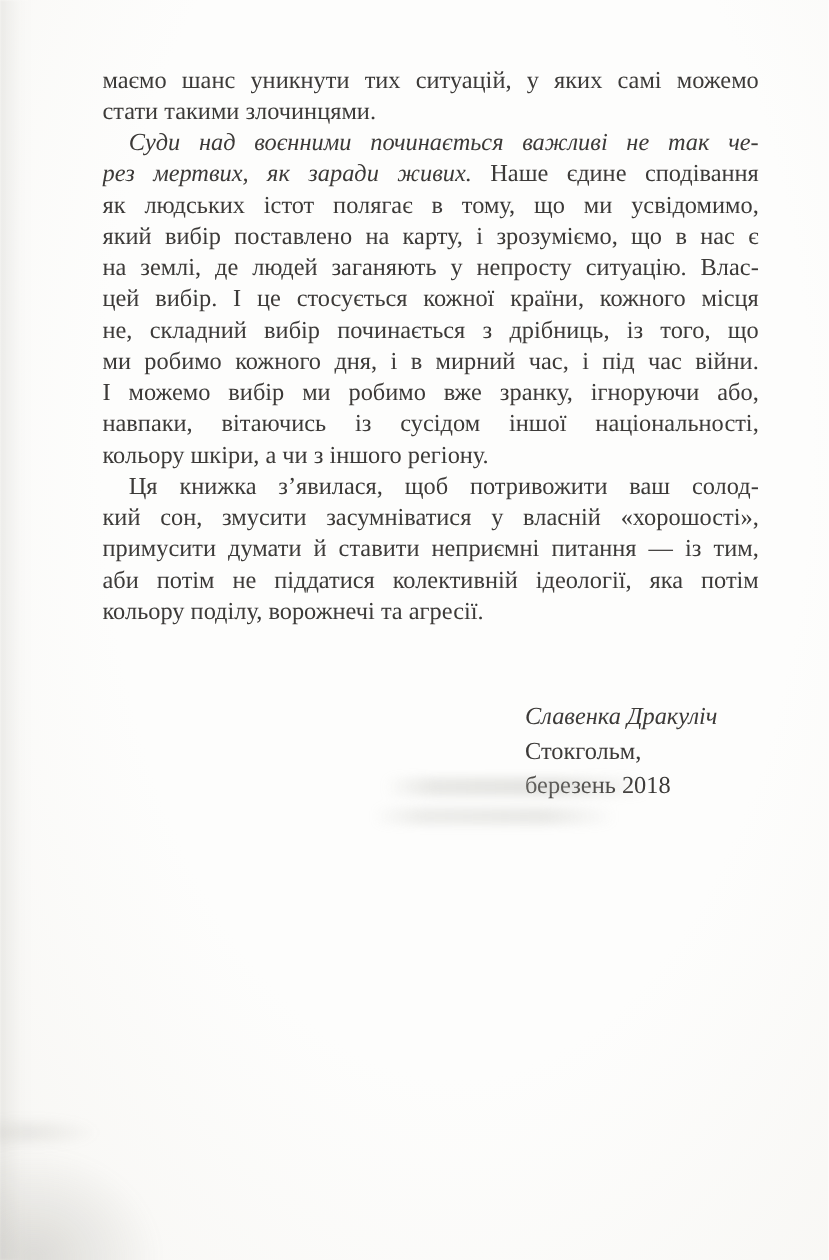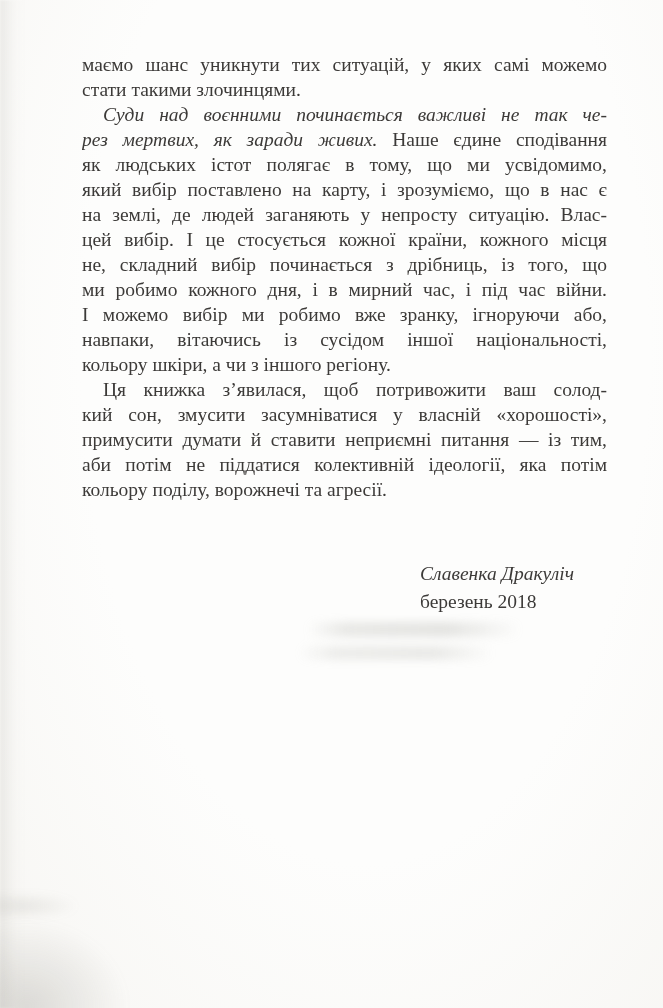--- a/index.html
+++ b/index.html
@@ -119,20 +119,21 @@
         <div class="line indent"><span>Ця книжка з’явилася, щоб потривожити ваш солод-</span></div>
         <div class="line"><span>кий сон, змусити засумніватися у власній «хорошості»,</span></div>
         <div class="line"><span>примусити думати й ставити неприємні питання — із тим,</span></div>
         <div class="line"><span>аби потім не піддатися колективній ідеології, яка потім</span></div>
         <div class="line last"><span>кольору поділу, ворожнечі та агресії.</span></div>
       </div>
     </div>
 
   <div class="signature">
     <div class="italic">Славенка Дракуліч</div>
+    <div>Стокгольм,</div>
     <div>березень 2018</div>
   </div>
 
   <div class="showthrough">
     <div class="band1"></div>
     <div class="band2"></div>
   </div>
 </div>
 
 </body></html>

